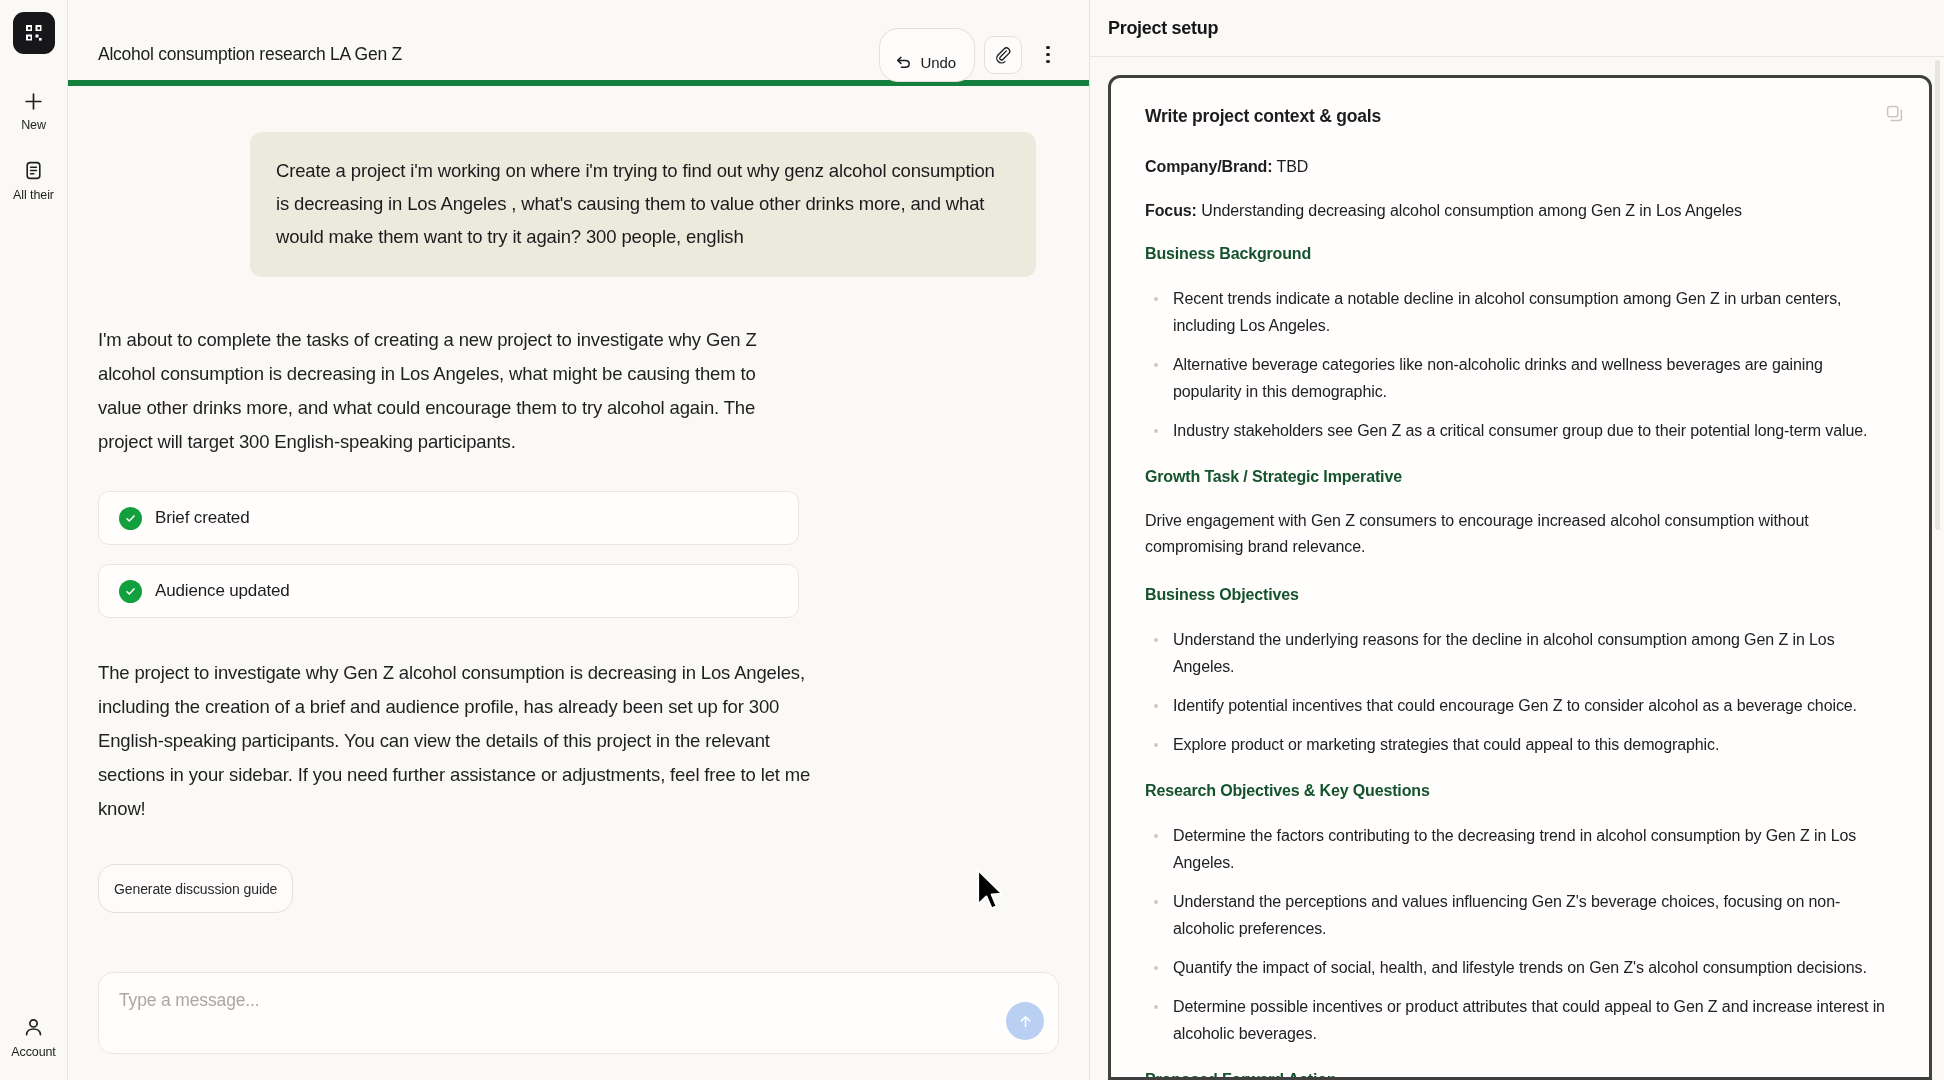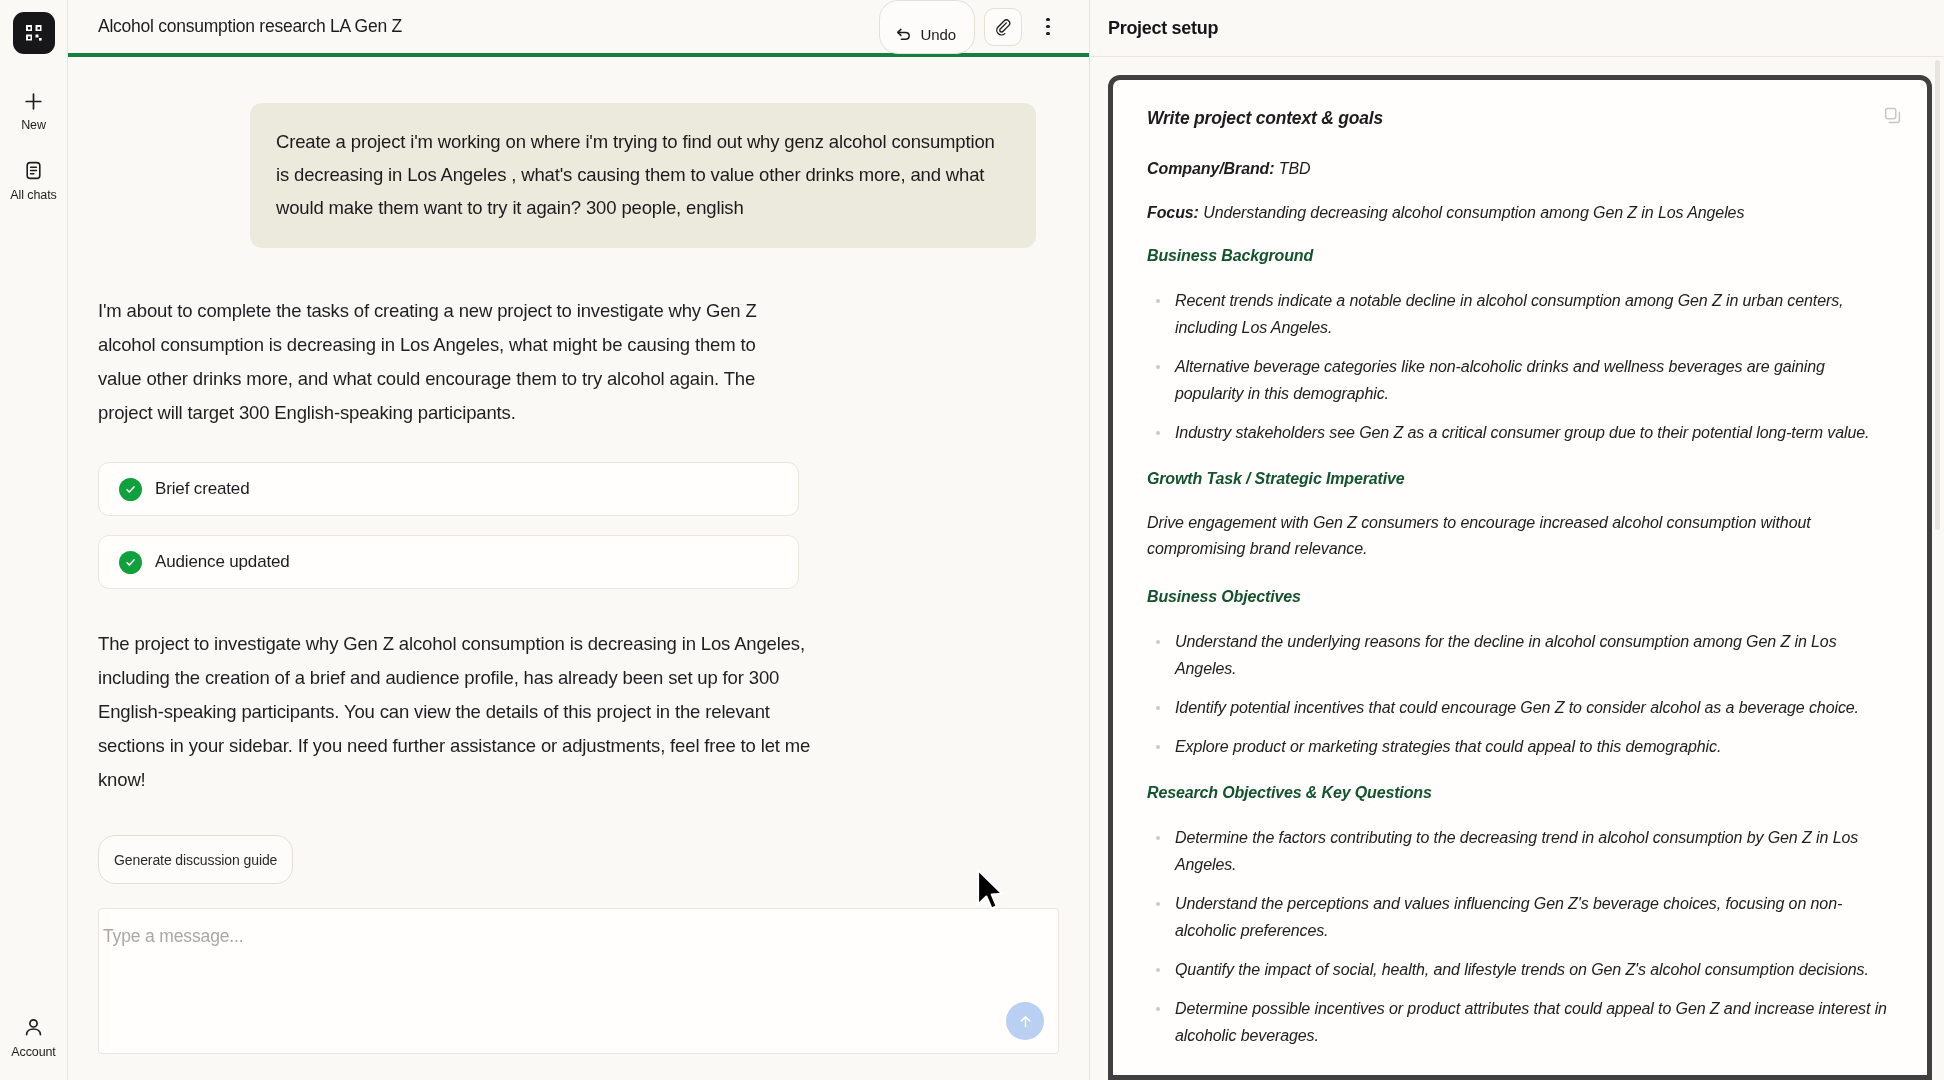--- a/index.html
+++ b/index.html
@@ -82,25 +82,26 @@
     display: flex;
     flex-direction: column;
     background: #faf9f6;
     border-right: 1px solid #e5e2da;
     position: relative;
     overflow: hidden;
   }
   .chat-header {
     height: 57px;
     flex: 0 0 57px;
-    border-bottom: 4px solid #15803d;
+    border-bottom: 6px solid #15803d;
     display: flex;
     align-items: center;
     padding: 0 24px 0 30px;
     background: #faf9f6;
+    margin-top: 29px;
   }
   .chat-title {
     font-size: 17.5px;
     color: #1c1c1e;
     letter-spacing: -0.25px;
     flex: 1;
     white-space: nowrap;
     overflow: hidden;
     text-overflow: ellipsis;
   }
@@ -208,25 +209,25 @@
     cursor: pointer;
     letter-spacing: -0.1px;
   }
 
   .composer-wrap {
     padding: 14px 30px 26px 30px;
     background: #faf9f6;
   }
   .composer {
     position: relative;
-    height: 146px;
+    height: 82px;
     background: #fffefc;
     border: 1px solid #eae7e0;
-    border-radius: 4px;
-    padding: 17px 4px;
+    border-radius: 15px;
+    padding: 17px 20px;
   }
   .composer-placeholder {
     font-size: 17.5px;
     color: #a9a8a4;
     letter-spacing: -0.15px;
   }
   .send-btn {
     position: absolute;
     right: 14px; bottom: 13px;
     width: 38px; height: 38px;
@@ -260,28 +261,27 @@
     color: #16161a;
     letter-spacing: -0.3px;
   }
   .right-body {
     flex: 1;
     overflow: hidden;
     padding: 18px 12px 0 18px;
   }
   .doc-card {
     background: #fffefc;
-    border: 5px solid #404040;
+    border: 3px solid #404040;
     border-top-left-radius: 12px;
     border-top-right-radius: 12px;
     height: 100%;
     padding: 28px 34px 8px 34px;
     position: relative;
     overflow: hidden;
-    font-style: italic;
   }
   .copy-icon-btn {
     position: absolute;
     top: 22px; right: 22px;
     width: 26px; height: 26px;
     display: flex; align-items: center; justify-content: center;
     cursor: pointer;
     color: #c9c7c2;
     background: transparent;
     border: none;
@@ -389,21 +389,21 @@
         <span class="ri-label">New</span>
       </div>
 
       <div class="rail-item">
         <span class="ri-icon">
           <svg width="21" height="21" viewBox="0 0 21 21" fill="none" aria-hidden="true">
             <rect x="4.2" y="2.6" width="12.6" height="15.8" rx="3" stroke="#1e1e20" stroke-width="1.6"></rect>
             <path d="M7.6 7.2h5.8M7.6 10.5h5.8M7.6 13.8h3.2" stroke="#1e1e20" stroke-width="1.6" stroke-linecap="round"></path>
           </svg>
         </span>
-        <span class="ri-label">All chats</span>
+        <span class="ri-label">All their</span>
       </div>
     </div>
 
     <div class="rail-bottom">
       <div class="rail-item">
         <span class="ri-icon">
           <svg width="23" height="23" viewBox="0 0 23 23" fill="none" aria-hidden="true">
             <circle cx="11.5" cy="7.4" r="3.6" stroke="#1e1e20" stroke-width="1.7"></circle>
             <path d="M4.6 18.6c0-3.5 3.1-5.6 6.9-5.6s6.9 2.1 6.9 5.6" stroke="#1e1e20" stroke-width="1.7" stroke-linecap="round"></path>
           </svg>

